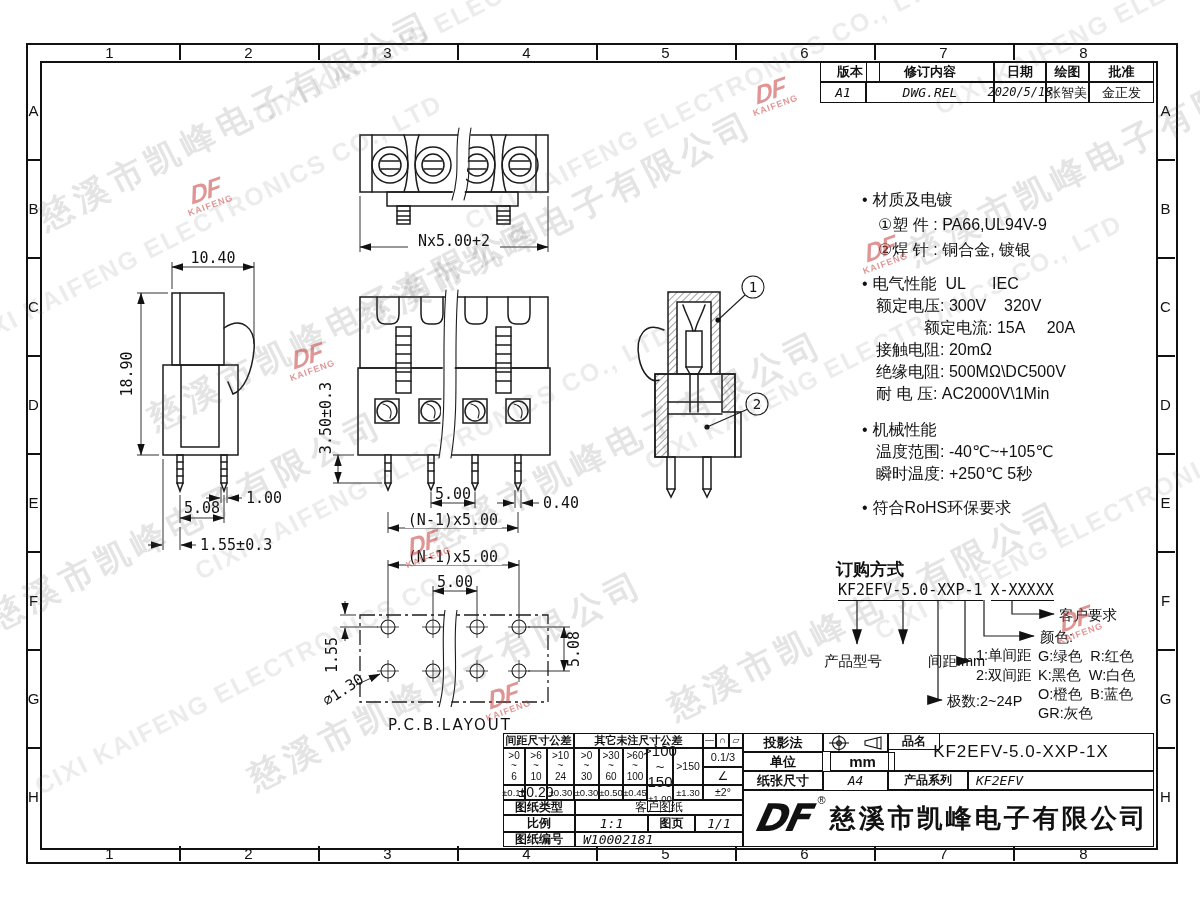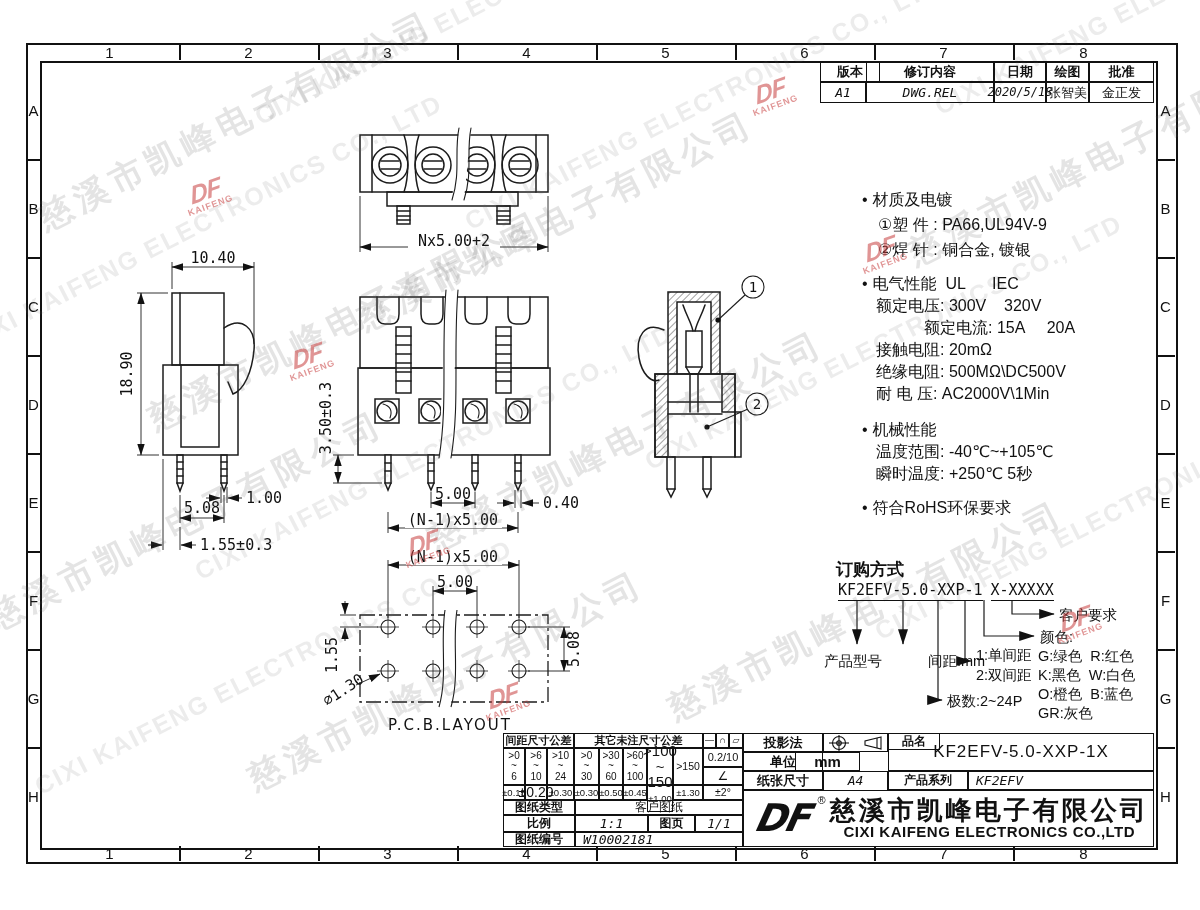--- a/index.html
+++ b/index.html
@@ -489,21 +489,21 @@
   <div class="cell pre htext" style="left:599px;top:748px;width:24px;height:37px;font-size:10px">&gt;30
 ~
 60</div>
   <div class="cell pre htext" style="left:623px;top:748px;width:24px;height:37px;font-size:10px">&gt;60
 ~
 100</div>
   <div class="cell pre htext" style="left:647px;top:748px;width:26px;height:37px;font-size:15px">&gt;100
 ~
 150</div>
   <div class="cell htext" style="left:673px;top:748px;width:30px;height:37px;font-size:10.5px">&gt;150</div>
-  <div class="cell htext" style="left:703px;top:748px;width:40px;height:19px;font-size:11px">0.2/10</div>
+  <div class="cell htext" style="left:703px;top:748px;width:40px;height:19px;font-size:11px">0.1/3</div>
   <div class="cell htext" style="left:703px;top:767px;width:40px;height:18px;font-size:12px">∠</div>
 
   <div class="cell htext" style="left:503px;top:785px;width:22px;height:15px;font-size:9.5px">±0.15</div>
   <div class="cell htext" style="left:525px;top:785px;width:22px;height:15px;font-size:14px">±0.20</div>
   <div class="cell htext" style="left:547px;top:785px;width:27px;height:15px;font-size:9.5px">±0.30</div>
   <div class="cell htext" style="left:574px;top:785px;width:25px;height:15px;font-size:9.5px">±0.30</div>
   <div class="cell htext" style="left:599px;top:785px;width:24px;height:15px;font-size:9.5px">±0.50</div>
   <div class="cell htext" style="left:623px;top:785px;width:24px;height:15px;font-size:9.5px">±0.45</div>
   <div class="cell htext" style="left:647px;top:785px;width:26px;height:27px;font-size:9.5px">±1.00</div>
   <div class="cell htext" style="left:673px;top:785px;width:30px;height:15px;font-size:9.5px">±1.30</div>
@@ -525,33 +525,32 @@
         <circle cx="12" cy="8" r="6.5"></circle>
           <circle cx="12" cy="8" r="2.3"></circle>
         <line x1="2" y1="8" x2="22" y2="8"></line>
           <line x1="12" y1="-1" x2="12" y2="17"></line>
         <path d="M54,2 L38,6 L38,10 L54,14 Z"></path>
           <line x1="50" y1="3" x2="50" y2="13"></line>
       </g>
     </svg>
   </div>
   <div class="cell bold htext" style="left:743px;top:752px;width:80px;height:19px">单位</div>
-  <div class="cell bold htext" style="left:795px;top:752px;width:65px;height:19px;font-size:15px">mm</div>
+  <div class="cell bold htext" style="left:830px;top:752px;width:65px;height:19px;font-size:15px">mm</div>
   <div class="cell bold htext" style="left:743px;top:771px;width:80px;height:19px">纸张尺寸</div>
   <div class="cell mono htext" style="left:823px;top:771px;width:65px;height:20px">A4</div>
 
   <div class="cell htext" style="left:888px;top:733px;width:266px;height:38px">
     <div id="pname-box">品名</div>
     <span class="mono" style="font-size:17px;letter-spacing:1px">KF2EFV-5.0-XXP-1X</span>
   </div>
   <div class="cell bold htext" style="left:888px;top:771px;width:80px;height:19px;font-size:12px">产品系列</div>
   <div class="cell mono left htext" style="left:968px;top:771px;width:186px;height:19px">KF2EFV</div>
 
   <div class="cell htext" id="company" style="left:743px;top:790px;width:411px;height:57px">
     <div id="logo-df">DF</div>
     <div id="logo-reg">®</div>
     <div id="company-names">
       <div id="company-cn">慈溪市凯峰电子有限公司</div>
-      <div id="company-en">CIXI KAIFENG ELECTRONICS CO.,LTD</div>
     </div>
   </div>
 
 </div>
 
 </body></html>

